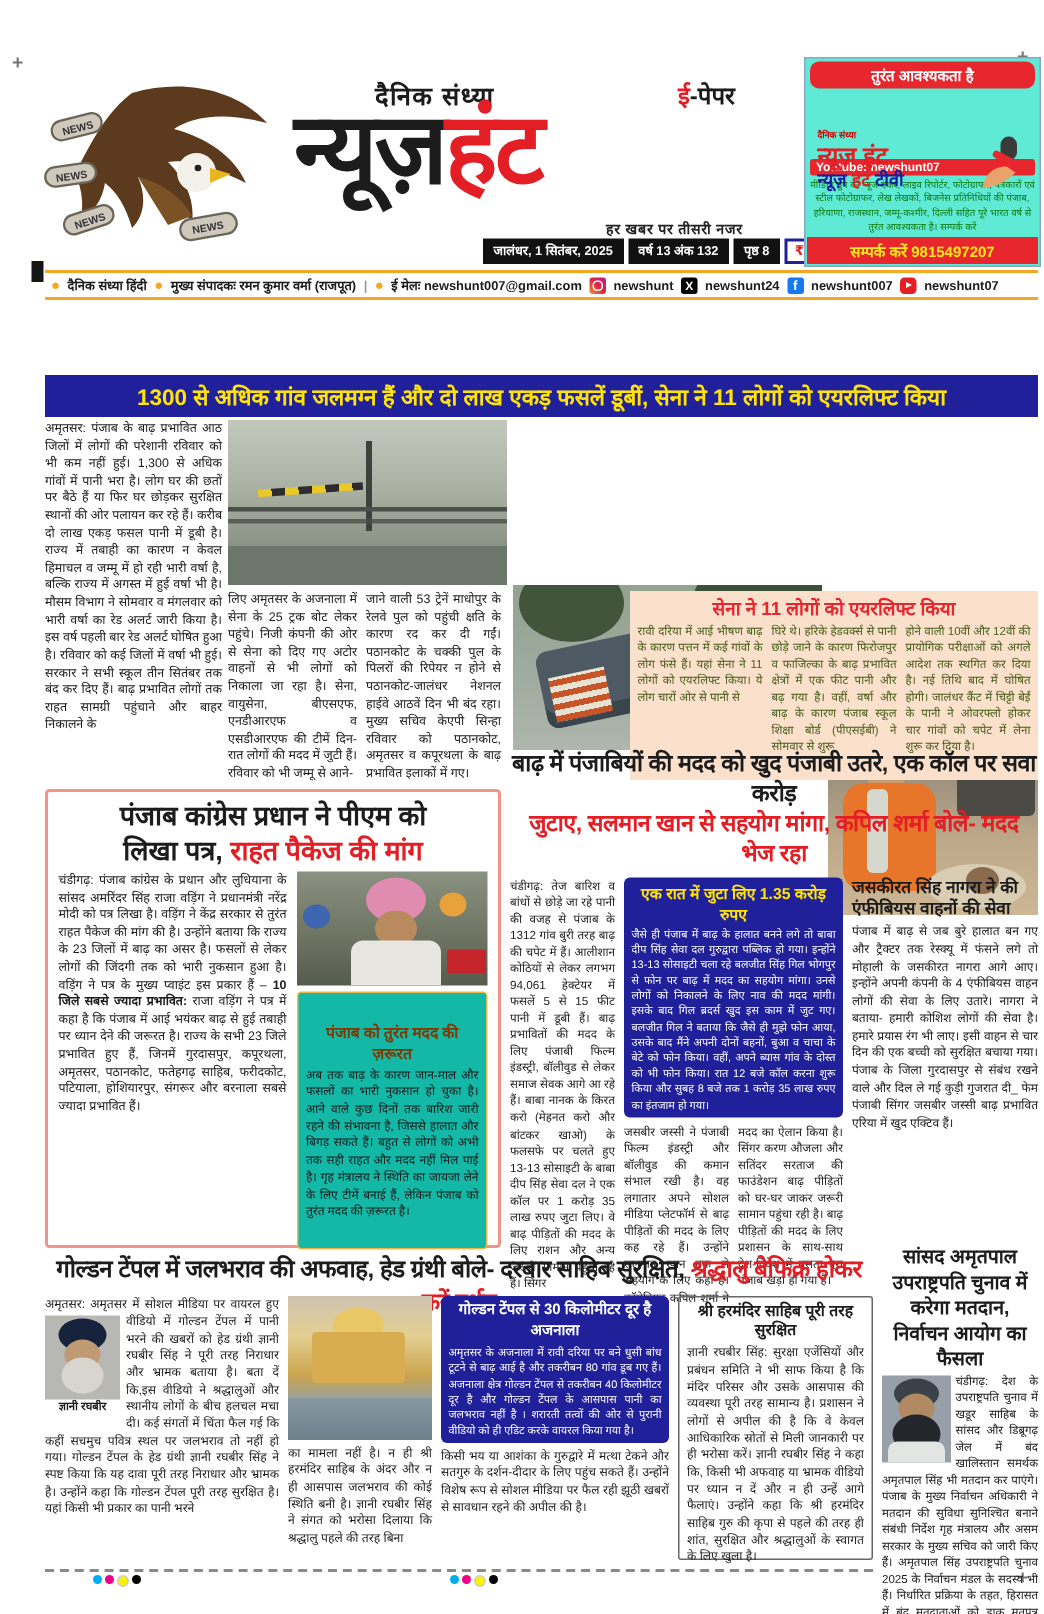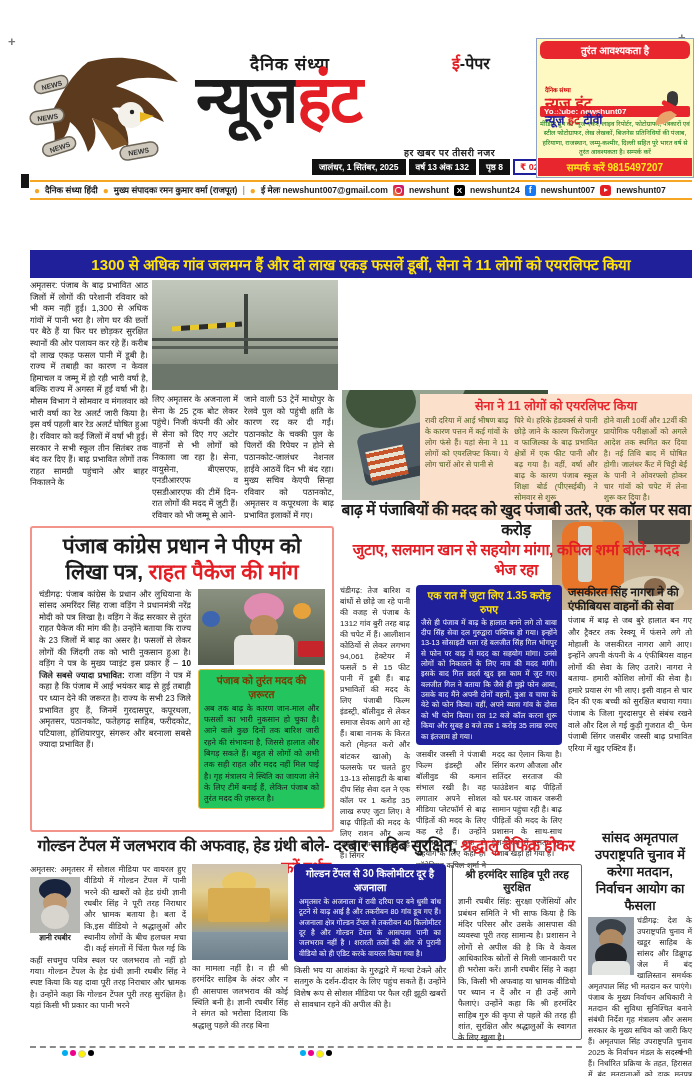--- a/index.html
+++ b/index.html
@@ -13,21 +13,21 @@
   .edition{font-size:17px;font-weight:900;letter-spacing:1px;}
   .title{font-size:66px;font-weight:900;line-height:1;letter-spacing:-2px;white-space:nowrap;}
   .title .red{color:#e31e24;}
   .epaper{font-size:16px;font-weight:900;}
   .epaper .red{color:#e31e24;}
   .tagline{font-size:9.5px;font-weight:bold;color:#222;letter-spacing:.5px;}
   .datebar{display:flex;gap:3px;align-items:stretch;}
   .datebar .seg{background:#111;color:#fff;font-size:8.5px;font-weight:bold;padding:2px 7px;white-space:nowrap;}
   .datebar .price{background:#fff;color:#e31e24;border:2px solid #20209a;font-size:9px;font-weight:900;padding:1px 5px;white-space:nowrap;}
   
-  .adbox{left:536px;top:38px;width:156px;height:138px;border:1px solid #8fa3c8;display:flex;flex-direction:column;background:#fef9c3;}
+  .adbox{left:536px;top:38px;width:156px;height:138px;border:1px solid #8fa3c8;display:flex;flex-direction:column;background:#5eead4;}
   .ad-urgent{background:#e8262d;color:#fff;font-size:10px;font-weight:900;text-align:center;padding:2px 0;border-radius:6px;margin:2px 3px 0 3px;}
   .ad-mid{position:relative;height:40px;margin-top:26px;}
   .ad-small{position:absolute;left:8px;top:1px;font-size:6px;color:#c00;font-weight:bold;}
   .ad-b1{position:absolute;left:8px;top:7px;font-size:16px;font-weight:900;color:#e31e24;}
   .ad-b2{position:absolute;left:8px;top:26px;font-size:12px;font-weight:900;}
   .ad-b2 .blue{color:#1b1b9e;} .ad-b2 .red{color:#e31e24;}
   .ad-yt{background:#e8262d;color:#fff;font-size:8px;font-weight:bold;padding:1px 4px;margin:1px 3px;border-radius:2px;}
   .ad-body{font-size:6.4px;line-height:1.5;color:#0e7a12;text-align:center;padding:1px 3px;flex:1;}
   .ad-contact{background:#e8262d;color:#ffe817;font-size:10px;font-weight:900;text-align:center;padding:2px 0;margin:0 1px 1px 1px;}
   
@@ -47,26 +47,26 @@
   .mainhead .red{color:#e31e24;}
   .subhead{left:30px;top:250px;width:662px;background:#20209a;color:#ffe30a;font-size:15px;font-weight:800;text-align:center;padding:4px 0;}
   .bodytxt{font-size:8.3px;line-height:1.4;}
   .photo{position:relative;overflow:hidden;background:#aaa;}
   .airlift{left:420px;top:394px;width:272px;height:126px;background:#fbe0cc;box-sizing:border-box;padding:3px 5px;}
   .airlift h3{margin:0 0 2px 0;color:#e8262d;font-size:12.5px;text-align:center;font-weight:900;}
   .airlift .cols{display:flex;gap:6px;}
   .airlift .cols div{flex:1;font-size:7.7px;line-height:1.42;color:#4a5e1c;text-align:justify;}
   
   .congress{left:30px;top:526px;width:304px;height:306px;border:2px solid #f2948a;border-radius:3px;box-sizing:border-box;padding:4px 7px;}
-  .congress h2{margin:1px 0 3px 0;font-size:21px;line-height:1.25;text-align:center;font-weight:900;}
+  .congress h2{margin:1px 0 3px 0;font-size:18px;line-height:1.25;text-align:center;font-weight:900;}
   .congress h2 .red{color:#e31e24;}
   .congress .row{display:flex;gap:7px;}
   .congress .ltxt{width:152px;}
   .congress .rcol{flex:1;display:flex;flex-direction:column;gap:4px;}
-  .capbox{background:#22c55e;border:1px solid #e8b84b;border-radius:3px;padding:3px 5px;flex:1;}
+  .capbox{background:#14b8a6;border:1px solid #e8b84b;border-radius:3px;padding:19px 5px;flex:1;font-family:Liberation Serif, serif;}
   .capbox h4{margin:0 0 2px 0;font-size:10.5px;color:#7d3900;text-align:center;font-weight:900;}
   .capbox div{font-size:8px;line-height:1.42;text-align:justify;}
   
   .fhelp{left:340px;top:500px;width:352px;height:312px;}
   .fhelp h2{margin:0;font-size:15.5px;line-height:1.3;text-align:center;font-weight:900;letter-spacing:-.3px;}
   .fhelp h2 .red{color:#e31e24;display:block;}
   .fhelp .row{display:flex;gap:6px;margin-top:4px;}
   .fh-c1{width:70px;font-size:7.8px;line-height:1.42;text-align:justify;}
   .fh-mid{width:146px;display:flex;flex-direction:column;gap:4px;}
   .bluebox{background:#20209a;border-radius:4px;padding:3px 5px;color:#fff;}
@@ -137,21 +137,21 @@
   </svg>
 
   <div class="abs edition" style="left:250px;top:52px;">दैनिक संध्या</div>
   <div class="abs title" style="left:196px;top:66px;">
     <span>न्यूज़</span><span class="red">हंट</span>
   </div>
   <div class="abs epaper" style="left:452px;top:52px;">
     <span class="red">ई</span><span>-पेपर</span>
   </div>
   <div class="abs tagline" style="left:404px;top:146px;">हर खबर पर तीसरी नजर</div>
-  <div class="abs datebar" style="left:312px;top:159px;">
+  <div class="abs datebar" style="left:322px;top:159px;">
     <span class="seg">जालंधर, 1 सितंबर, 2025</span>
     <span class="seg">वर्ष 13 अंक 132</span>
     <span class="seg">पृष्ठ 8</span>
     <span class="price">₹ 02/-</span>
   </div>
 
   <div class="abs adbox">
     <div class="ad-urgent">तुरंत आवश्यकता है</div>
     <div class="ad-mid">
       <span class="ad-small">दैनिक संध्या</span>

